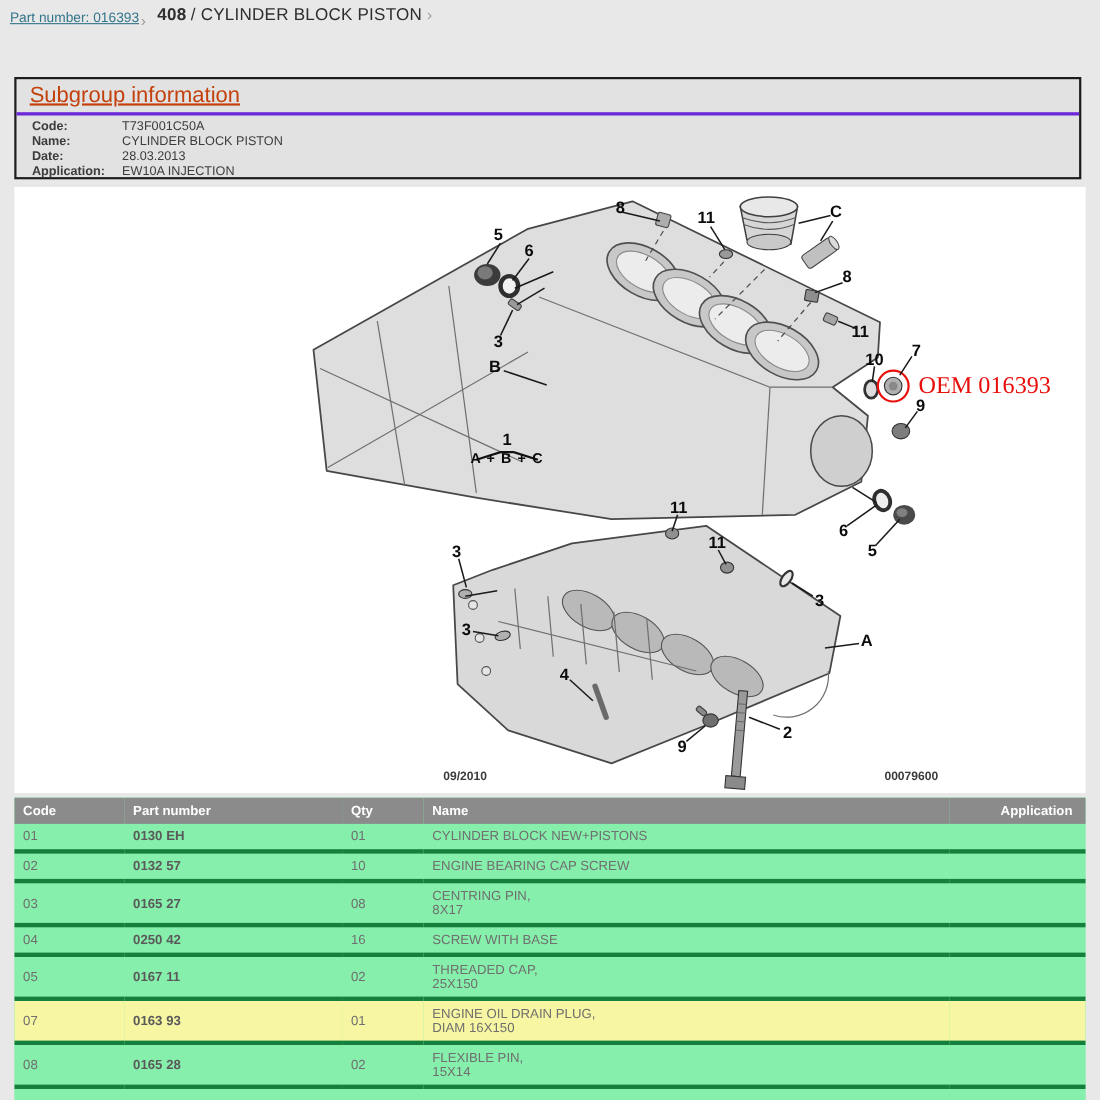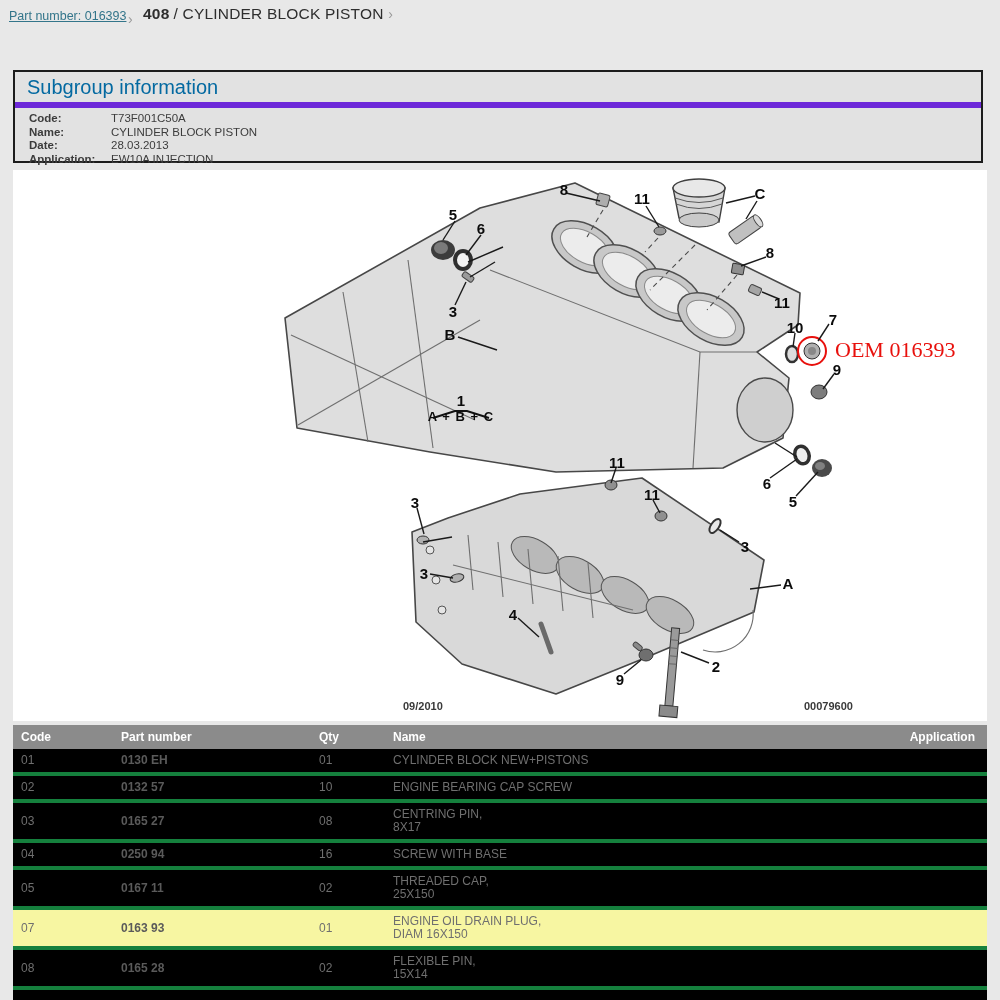--- a/index.html
+++ b/index.html
@@ -8,21 +8,21 @@
     background:#e8e8e8;font-family:"Liberation Sans",sans-serif;color:#3f3f3f;
   }
   
   .crumbbar{position:absolute;left:0;top:0;width:900px;height:34px;padding-left:20px;}
   .crumb-link{position:absolute;left:9px;top:9px;font-size:12.5px;color:#33758a;text-decoration:underline;cursor:pointer;}
   .crumb-sep{color:#9a9a9a;font-size:14px;}
   .crumb-title{position:absolute;left:143px;top:5px;font-size:15.5px;color:#2e2e2e;letter-spacing:.2px;}
   .crumb-title b{font-weight:bold;margin-right:4px;text-align:right;}
   
   .subgroup{position:absolute;left:13px;top:70px;width:966px;height:89px;background:#e2e2e2;border:2px solid #1c1c1c;}
-  .subgroup h2{margin:0;padding:4px 12px 3px 12px;font-size:20px;font-weight:400;color:#0369a1;border-bottom:6px solid #6d28d9;}
+  .subgroup h2{margin:0;padding:4px 12px 3px 12px;font-size:20px;font-weight:400;color:#c2410c;border-bottom:3px solid #6d28d9;text-decoration:underline;}
   .sg-fields{margin:4px 0 0 14px;font-size:11.5px;line-height:13.5px;border-collapse:collapse;}
   .sg-fields td{padding:0;}
   .sg-label{font-weight:bold;width:82px;color:#3c3c3c;}
   .sg-value{color:#3c3c3c;}
   
   .diagram{position:absolute;left:13px;top:170px;width:974px;height:551px;background:#ffffff;}
   .diagram svg{position:absolute;left:0;top:0;}
   .callout{position:absolute;transform:translate(-50%,-50%);font-size:15px;font-weight:bold;color:#0b0b0b;white-space:nowrap;}
   .legend-top{position:absolute;transform:translate(-50%,-50%);font-size:15px;font-weight:bold;color:#0b0b0b;}
   .legend-bottom{position:absolute;transform:translate(-50%,-50%);font-size:13px;font-weight:bold;letter-spacing:1px;color:#0b0b0b;white-space:nowrap;}
@@ -30,21 +30,21 @@
   .stamp{position:absolute;font-size:11px;font-weight:bold;color:#3a3a3a;}
   .stamp-left{left:390px;top:530px;}
   .stamp-right{left:791px;top:530px;}
   
   .part-outline{fill:#dedede;stroke:#474747;stroke-width:1.6;stroke-linejoin:round;}
   .bed-outline{fill:#d9d9d9;stroke:#474747;stroke-width:1.6;stroke-linejoin:round;}
   .rib{stroke:#6f6f6f;stroke-width:1.1;fill:none;}
   .ld{stroke:#1a1a1a;stroke-width:1.4;}
   .ldash{stroke:#4a4a4a;stroke-width:1.1;stroke-dasharray:5 4;fill:none;}
   
-  .parts{position:absolute;left:13px;top:725px;width:974px;height:275px;background:#000000;overflow:hidden;}
+  .parts{position:absolute;left:13px;top:725px;width:974px;height:275px;background:#86efac;overflow:hidden;}
   .parts table{border-collapse:collapse;width:974px;table-layout:fixed;font-size:12px;}
   .parts thead th{background:#8b8b8b;color:#ffffff;font-weight:bold;text-align:left;padding:5px 8px;height:13px;}
   .parts thead th.col-app{text-align:right;padding-right:12px;}
   .parts td{padding:5px 8px;color:#6f6f6f;line-height:13px;vertical-align:middle;}
   .parts tbody tr{border-bottom:4px solid #15803d;}
   .parts td.pn{font-weight:bold;color:#5a5a5a;}
   .parts tr.highlight{background:#f7f6a2;}
   .col-code{width:100px;}
   .col-pn{width:198px;}
   .col-qty{width:74px;}
@@ -296,21 +296,21 @@
           <td class="pn">0165 27</td>
           <td class="qty">08</td>
           <td class="name">
             <div>CENTRING PIN,</div>
             <div>8X17</div>
           </td>
           <td class="app"></td>
         </tr>
         <tr>
           <td class="code">04</td>
-          <td class="pn">0250 94</td>
+          <td class="pn">0250 42</td>
           <td class="qty">16</td>
           <td class="name">
             <div>SCREW WITH BASE</div>
           </td>
           <td class="app"></td>
         </tr>
         <tr>
           <td class="code">05</td>
           <td class="pn">0167 11</td>
           <td class="qty">02</td>

